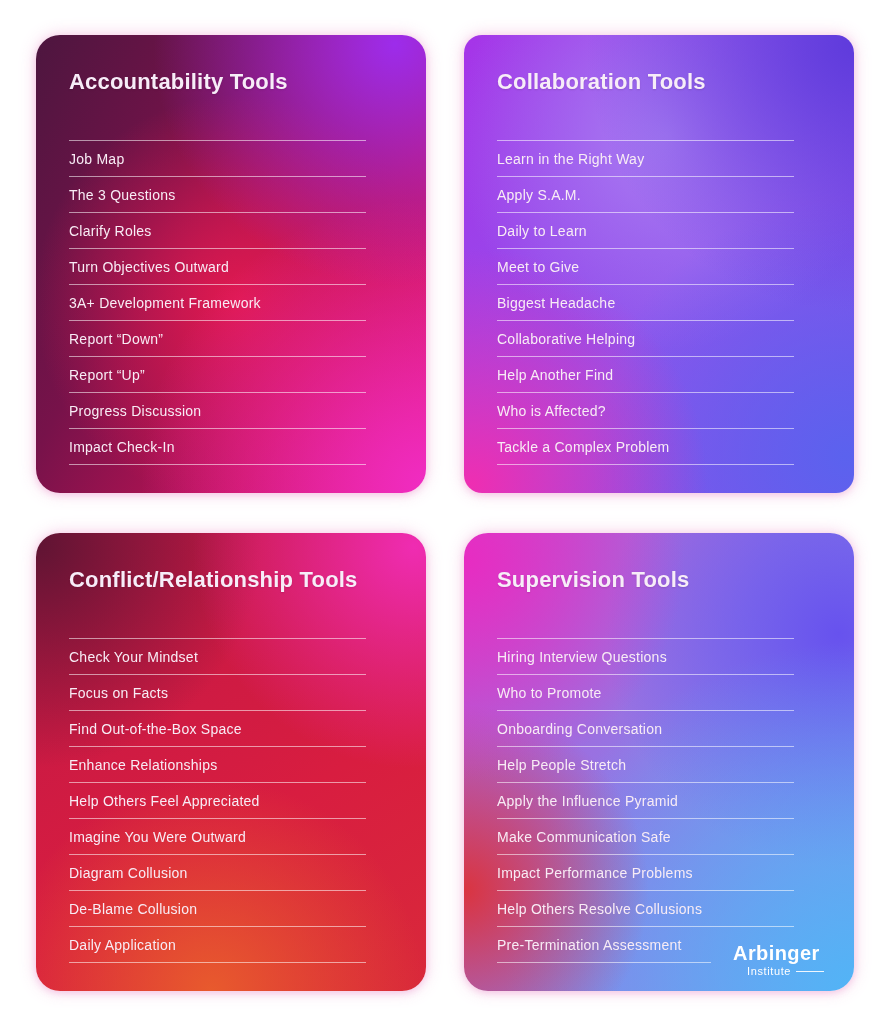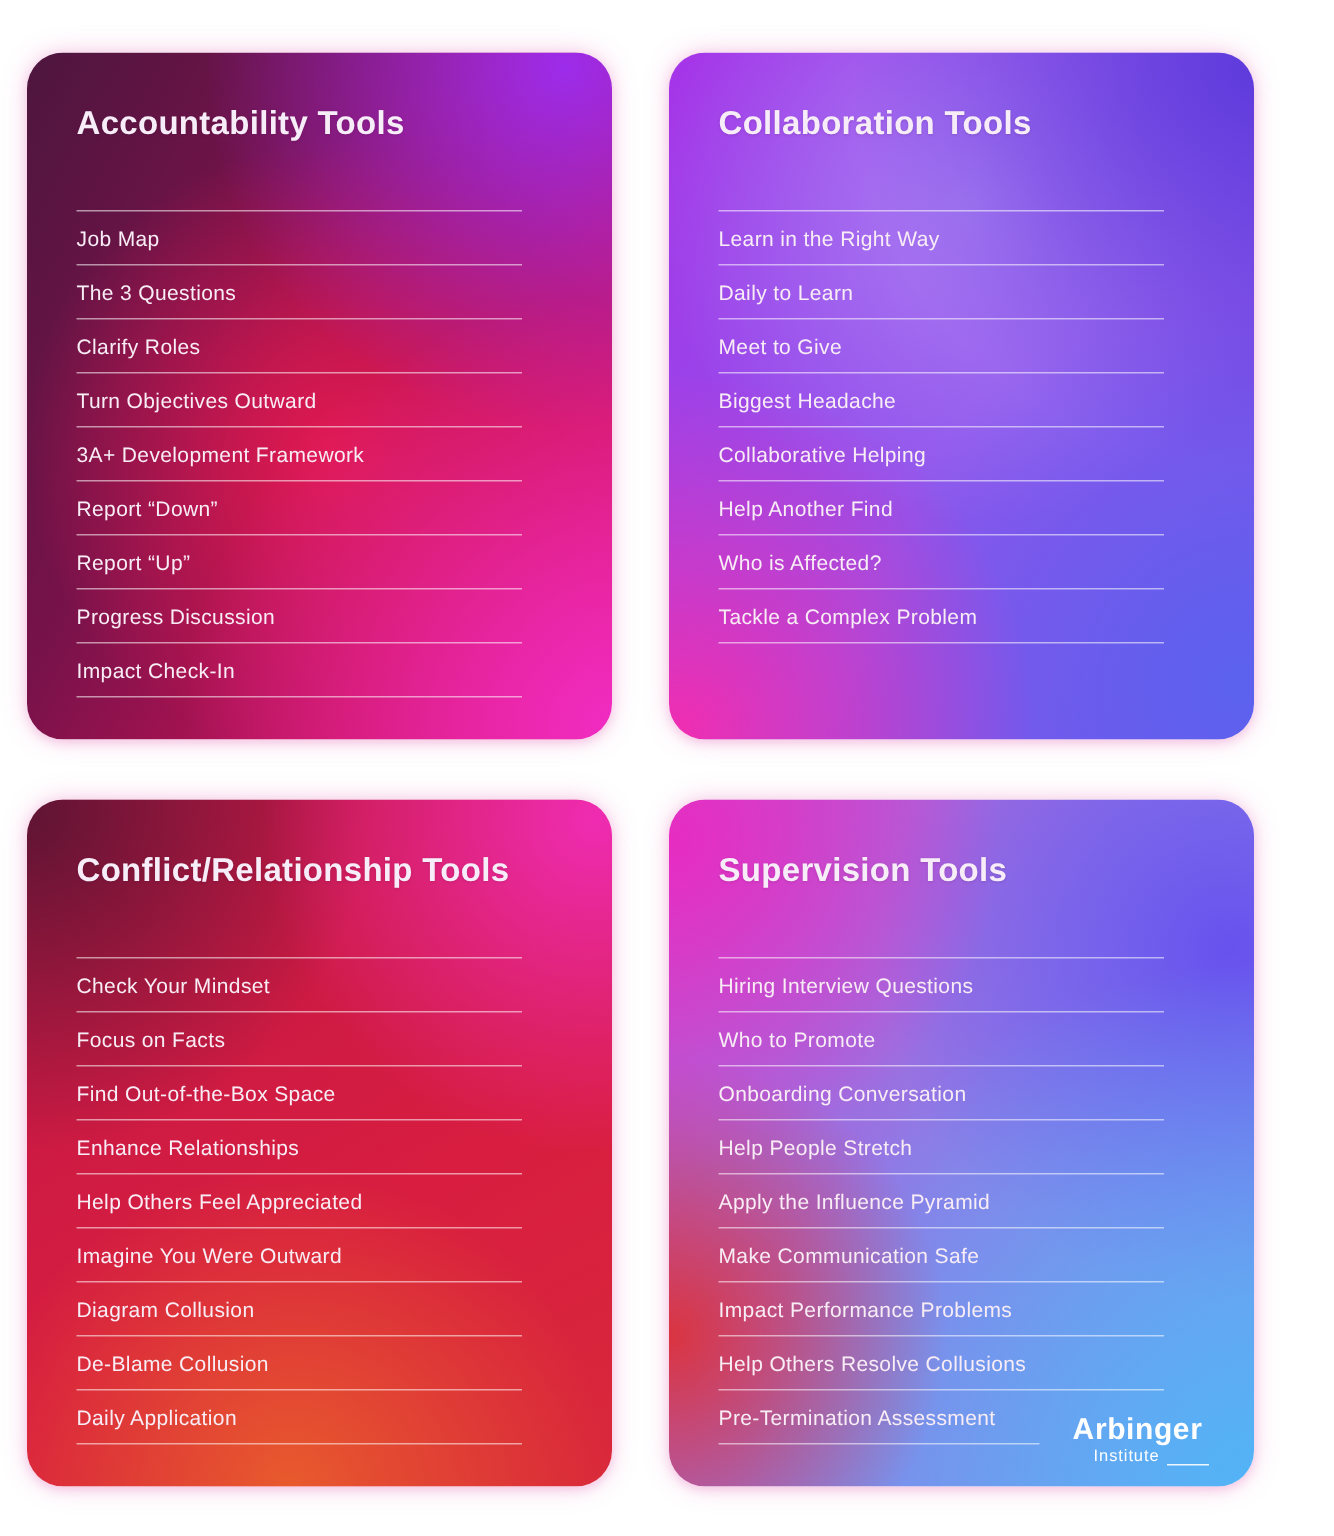--- a/index.html
+++ b/index.html
@@ -4,21 +4,21 @@
 <style>
   * { margin: 0; padding: 0; box-sizing: border-box; }
   html, body {
     width: 889px; height: 1024px;
     background: #ffffff;
     font-family: "Liberation Sans", sans-serif;
     overflow: hidden;
   }
   .grid {
     position: absolute;
-    left: 18px; top: 35px;
+    left: 36px; top: 35px;
     display: grid;
     grid-template-columns: 390px 390px;
     grid-template-rows: 458px 458px;
     column-gap: 38px;
     row-gap: 40px;
   }
   .card {
     position: relative;
     border-radius: 24px;
     overflow: hidden;
@@ -31,20 +31,21 @@
       radial-gradient(ellipse 70% 60% at 52% 58%, #e01950 0%, rgba(224,25,80,0) 75%),
       linear-gradient(118deg, #4d163f 0%, #77124a 35%, #c31355 70%, #e61a6e 100%);
   }
   .card-collaboration {
     background:
       radial-gradient(circle at 2% 98%, #ee2eb2 0%, rgba(238,46,178,0) 40%),
       radial-gradient(circle at 100% 2%, #5f3bdc 0%, rgba(95,59,220,0) 45%),
       radial-gradient(circle at 98% 92%, #5b62ee 0%, rgba(91,98,238,0) 45%),
       radial-gradient(circle at 52% 22%, #a97df2 0%, rgba(169,125,242,0) 52%),
       linear-gradient(125deg, #a634e8 0%, #8d55ec 55%, #7a52ea 100%);
+    border-radius: 18px;
   }
   .card-conflict {
     background:
       radial-gradient(circle at 97% 3%, #ef2cb2 0%, rgba(239,44,178,0) 38%),
       radial-gradient(circle at 0% 2%, #5f1433 0%, rgba(95,20,51,0) 38%),
       radial-gradient(circle at 45% 100%, #e85a2d 0%, rgba(232,90,45,0) 42%),
       linear-gradient(150deg, #bf1747 0%, #d81d40 60%, #d9293a 100%);
   }
   .card-supervision {
     background:
@@ -85,21 +86,21 @@
     text-align: left;
   }
   .brand-logo-name {
     font-size: 20px;
     font-weight: 600;
     letter-spacing: 0.4px;
     line-height: 1;
   }
   .brand-logo-sub {
     display: flex;
-    align-items: flex-end;
+    align-items: center;
     margin: 3px 0 0 14px;
     font-size: 11px;
     letter-spacing: 0.6px;
     line-height: 1;
   }
   .brand-logo-rule {
     display: inline-block;
     flex: 0 0 auto;
     width: 28px;
     height: 1px;
@@ -124,20 +125,21 @@
         <li class="tool-item">Report “Up”</li>
         <li class="tool-item">Progress Discussion</li>
         <li class="tool-item">Impact Check-In</li>
       </ul>
   </section>
 
   <section class="card card-collaboration">
     <h2 class="card-title">Collaboration Tools</h2>
     <ul class="tool-list">
         <li class="tool-item">Learn in the Right Way</li>
+        <li class="tool-item">Apply S.A.M.</li>
         <li class="tool-item">Daily to Learn</li>
         <li class="tool-item">Meet to Give</li>
         <li class="tool-item">Biggest Headache</li>
         <li class="tool-item">Collaborative Helping</li>
         <li class="tool-item">Help Another Find</li>
         <li class="tool-item">Who is Affected?</li>
         <li class="tool-item">Tackle a Complex Problem</li>
       </ul>
   </section>
 

